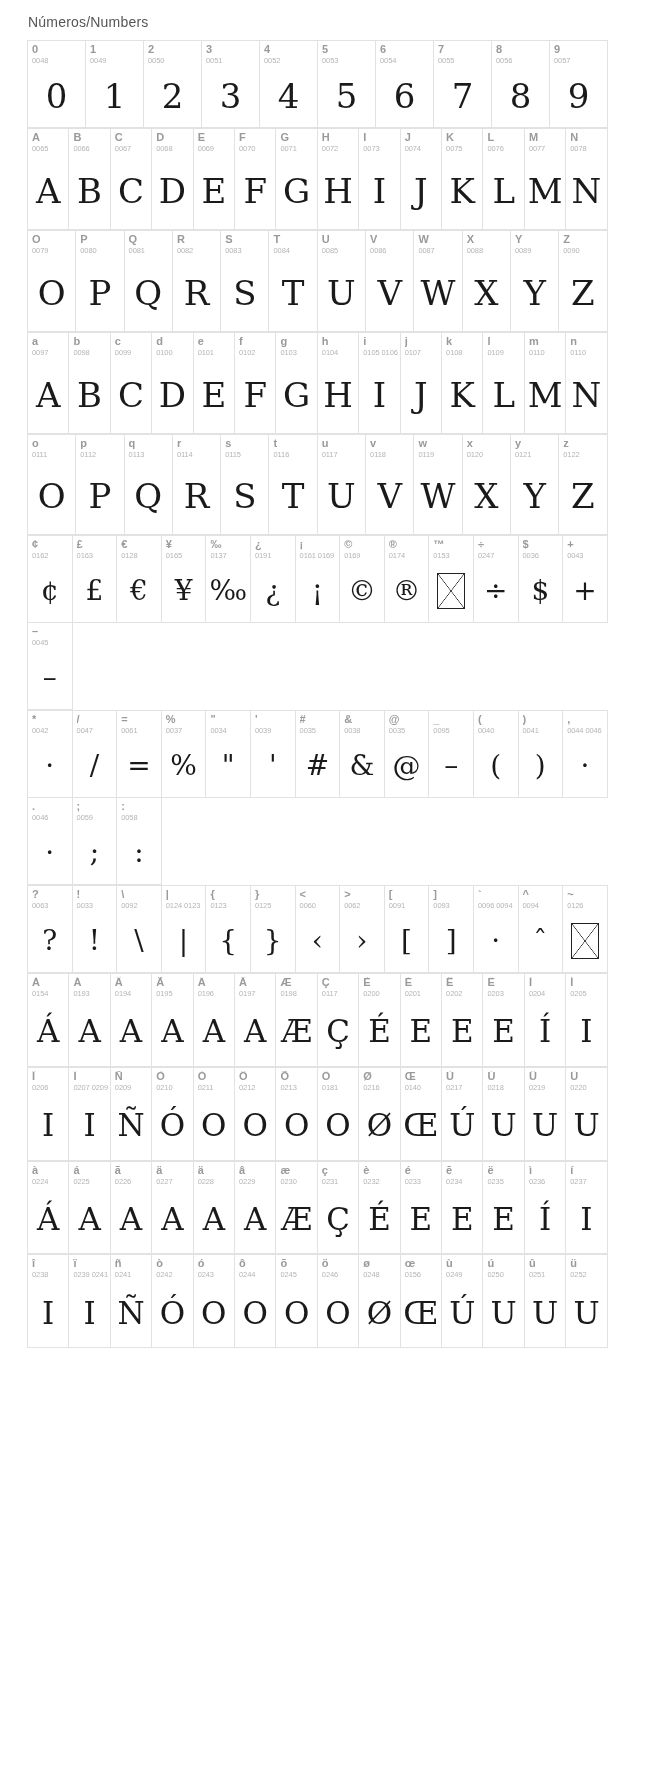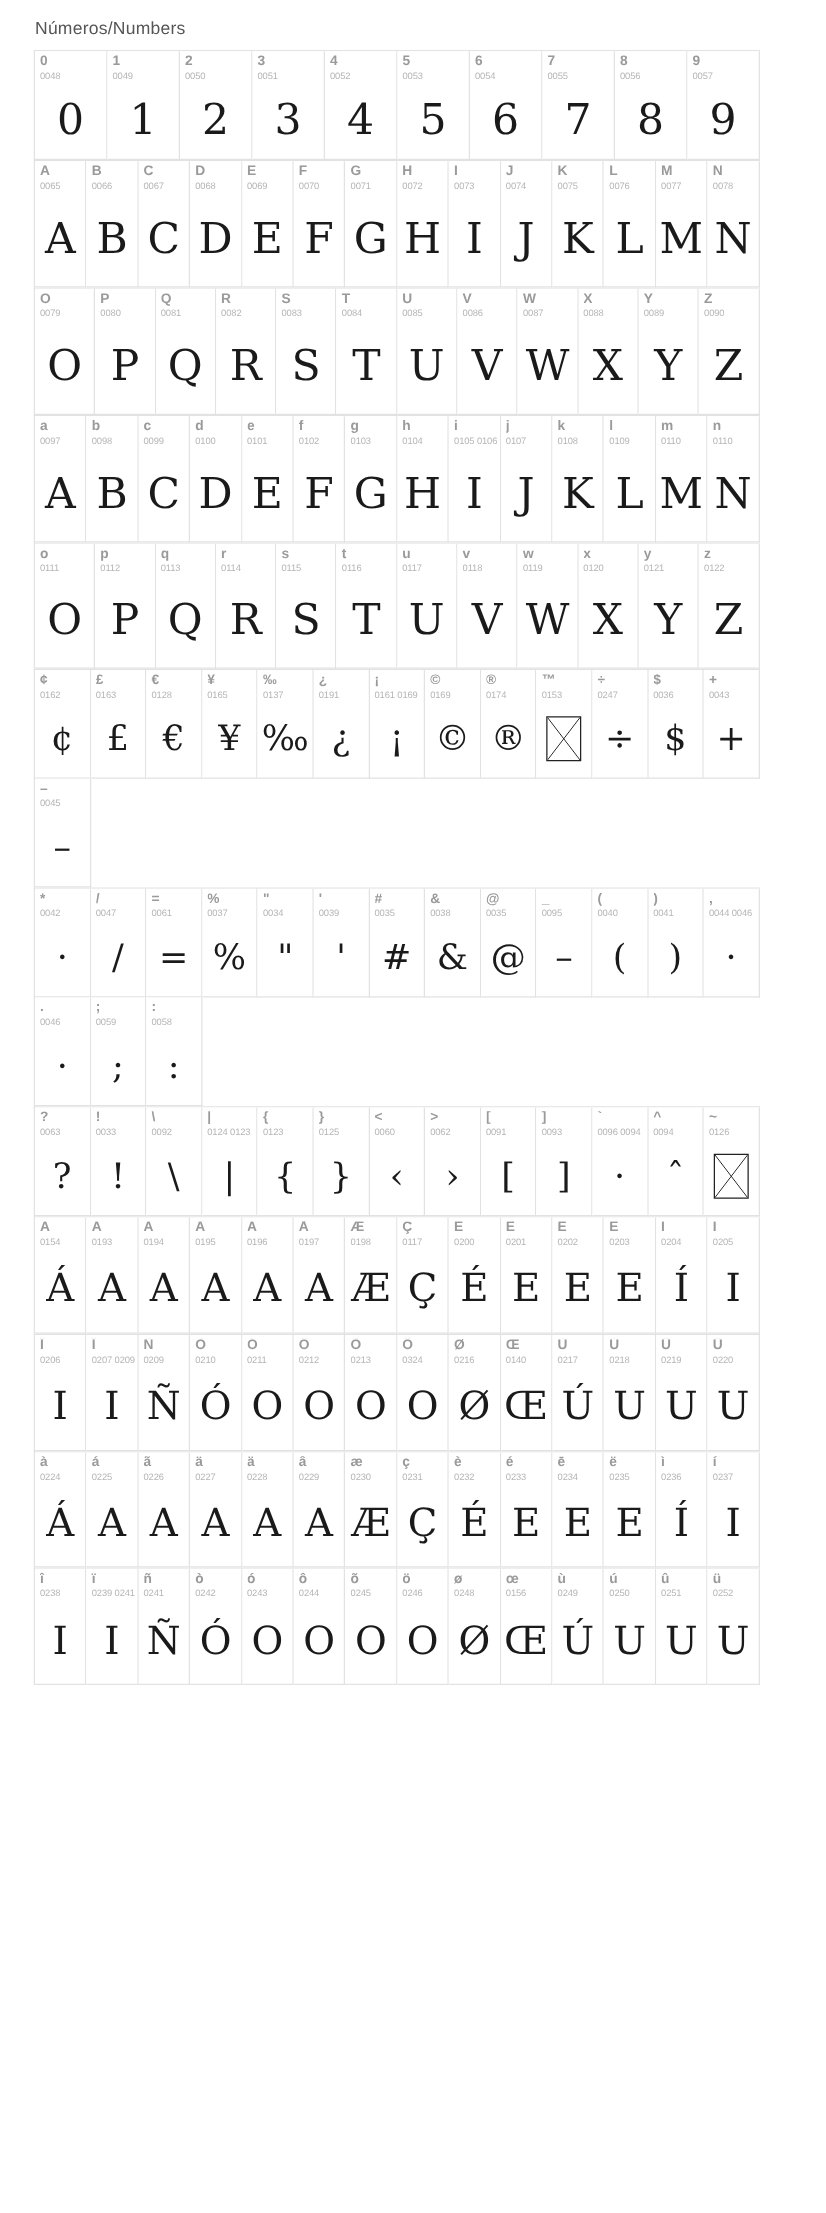--- a/index.html
+++ b/index.html
@@ -1001,21 +1001,21 @@
           <div class="cell">
             <div class="meta">
               <span class="ch-label">Õ</span>
               <span class="code">0213</span>
             </div>
             <div class="glyph">O</div>
           </div>
           <div class="cell">
             <div class="meta">
               <span class="ch-label">Ö</span>
-              <span class="code">0324</span>
+              <span class="code">0181</span>
             </div>
             <div class="glyph">O</div>
           </div>
           <div class="cell">
             <div class="meta">
               <span class="ch-label">Ø</span>
               <span class="code">0216</span>
             </div>
             <div class="glyph">Ø</div>
           </div>

